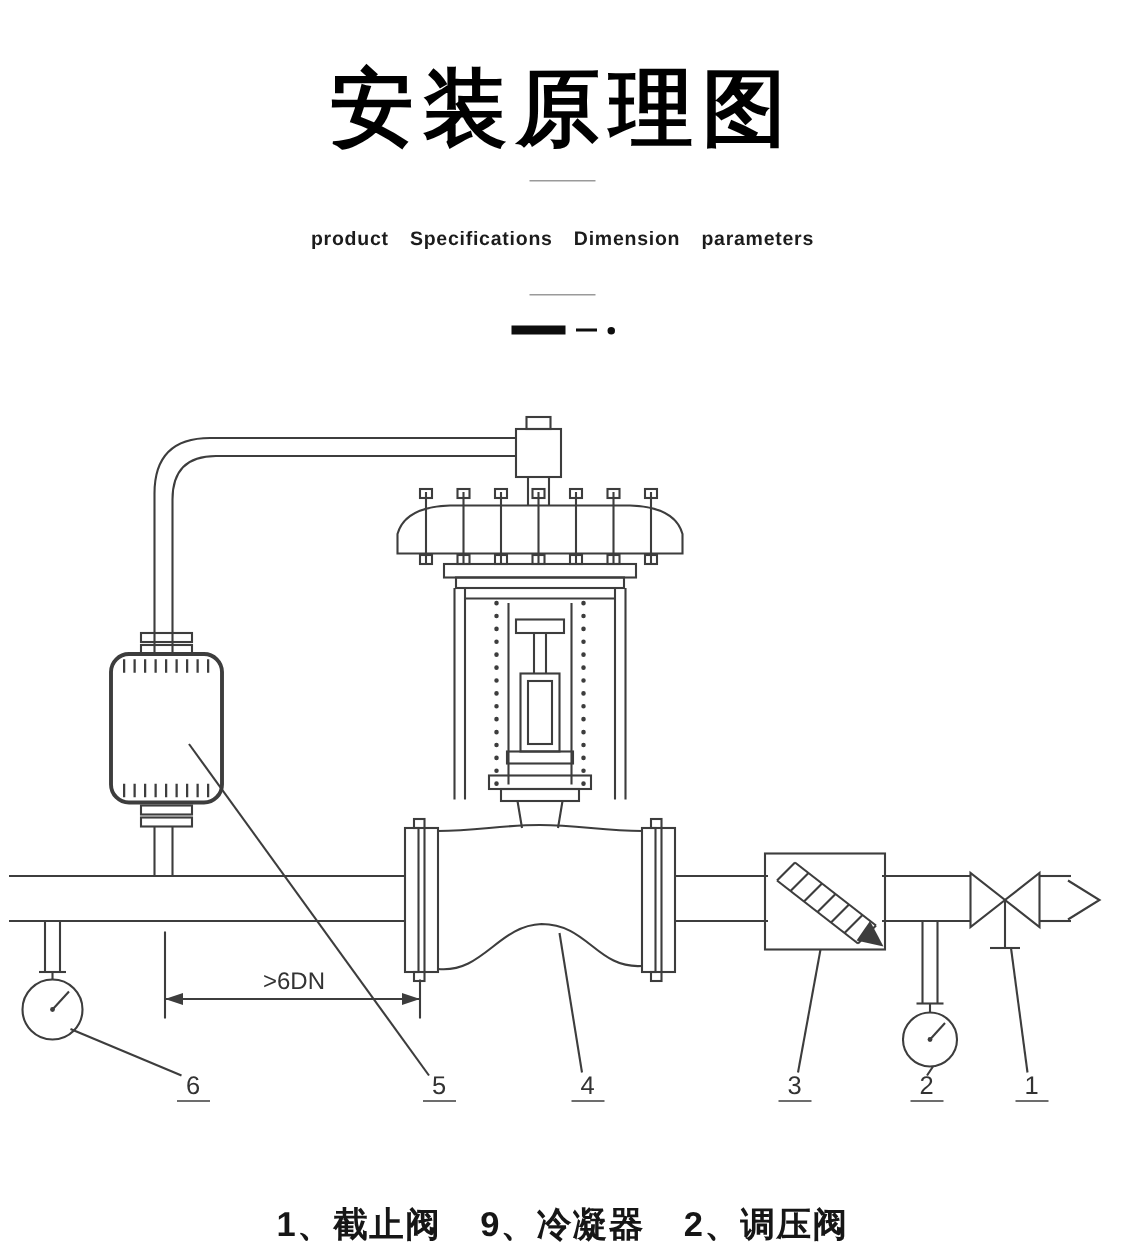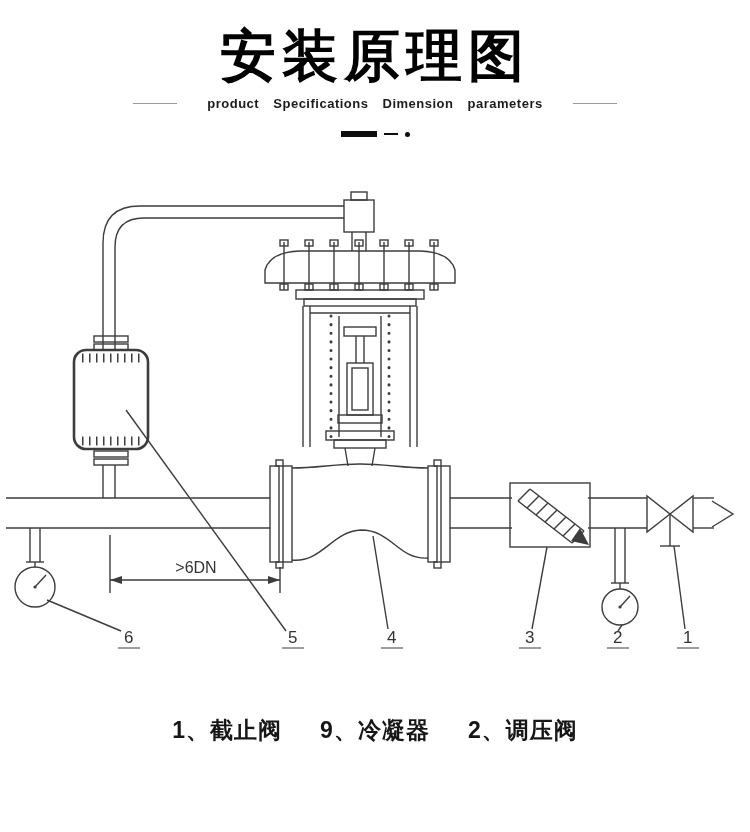--- a/index.html
+++ b/index.html
@@ -5,45 +5,45 @@
   html,body { margin:0; padding:0; background:#ffffff; }
   body {
     width:750px; height:832px; overflow:hidden;
     font-family:"Liberation Sans","DejaVu Sans",sans-serif;
     color:#000;
   }
   .page { width:750px; height:832px; position:relative; background:#fff; }
 
   header { text-align:center; padding-top:24px; }
   .title {
-    margin:0; font-size:56px; line-height:1.15; font-weight:900;
+    margin:16px; font-size:56px; line-height:1.15; font-weight:900;
     letter-spacing:6px; color:#000;
   }
   .subtitle-row {
     display:flex; align-items:center; justify-content:center;
-    gap:30px; margin-top:8px;
+    gap:30px; margin-top:8px;flex-direction:column;
   }
   .rule { width:44px; height:1px; background:#9a9a9a; }
   .subtitle {
     font-size:13px; font-weight:700; color:#1c1c1c;
     letter-spacing:0.5px; word-spacing:10px;
   }
   .mark {
     margin-top:20px; display:flex; justify-content:center; align-items:center; gap:7px;
   }
   .mark-bar { width:36px; height:6px; background:#0d0d0d; }
   .mark-line { width:14px; height:2px; background:#0d0d0d; }
   .mark-dot { width:5px; height:5px; border-radius:50%; background:#0d0d0d; }
 
   svg.diagram { display:block; margin-top:2px; }
   svg text { font-family:"Liberation Sans","DejaVu Sans",sans-serif; }
 
   .legend {
     display:flex; justify-content:center; align-items:baseline;
-    gap:38px; margin-top:16px;
+    gap:26px; margin-top:16px;
     font-size:23px; font-weight:600; letter-spacing:1px; color:#161616;
   }
 </style>
 </head>
 <body>
 
 <div class="page">
 
   <header>
     <h1 class="title">安装原理图</h1>

